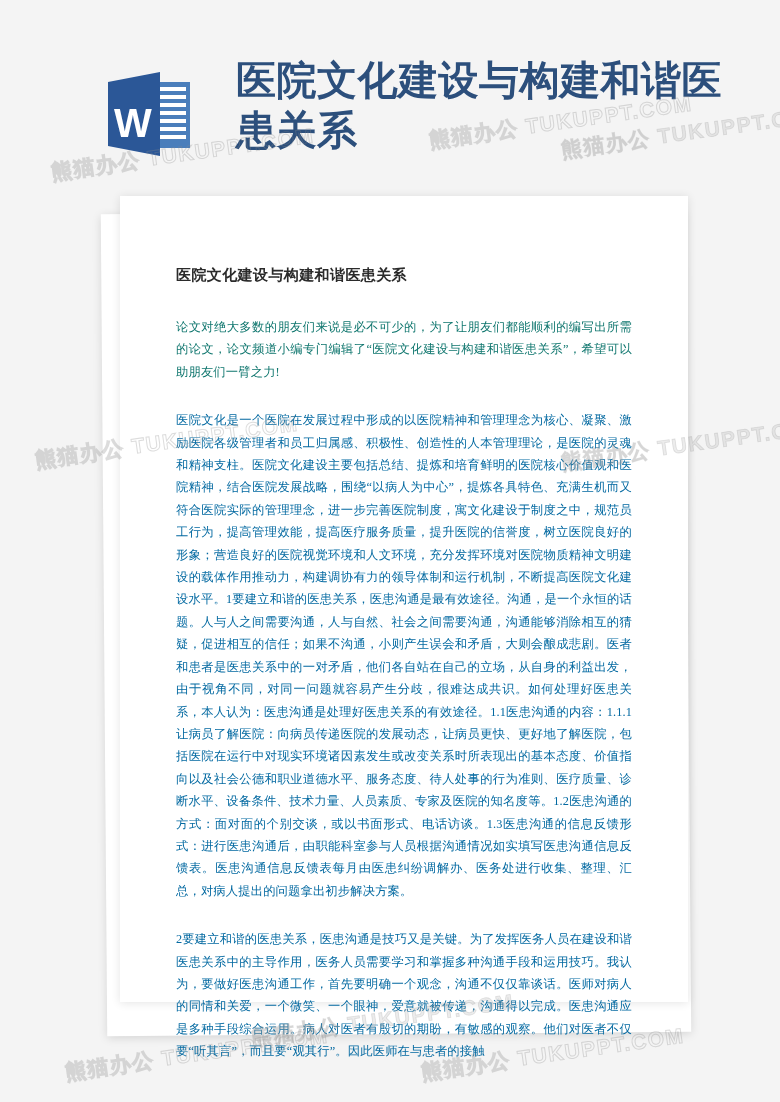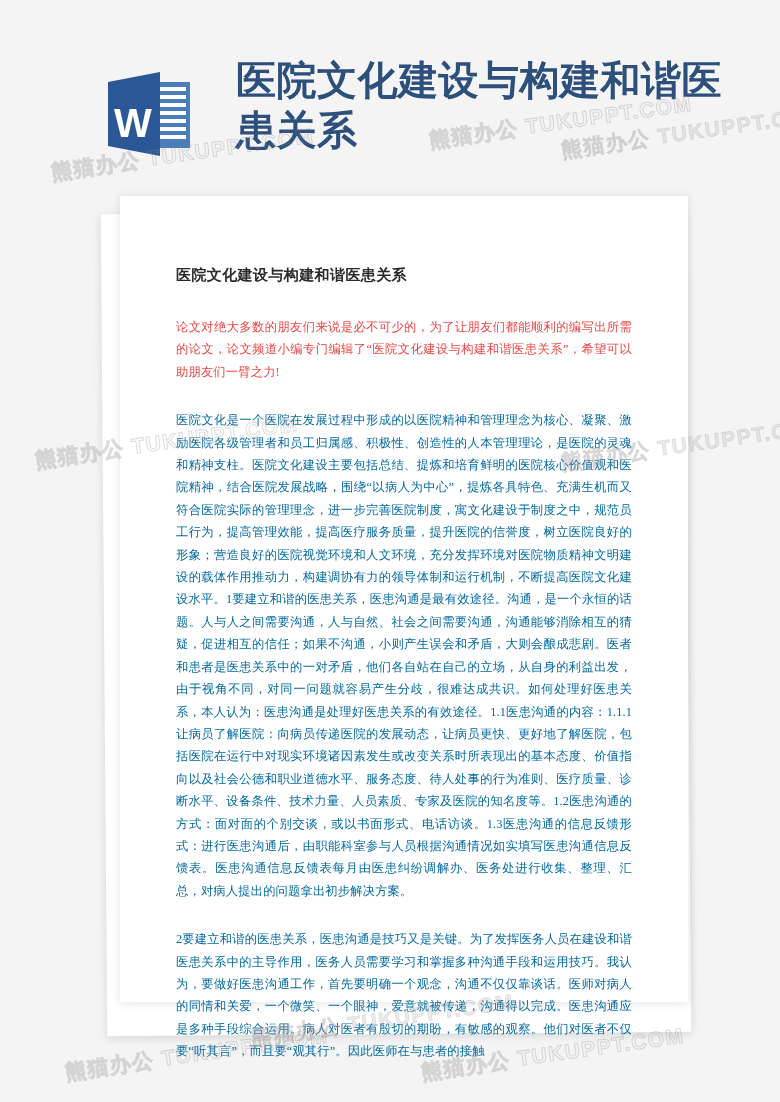--- a/index.html
+++ b/index.html
@@ -93,21 +93,21 @@
     line-height: 22px;
     color: #2b2b2b;
     margin: 0 0 30px 0;
     letter-spacing: 0.4px;
   }
 
   .doc-para {
     font-family: "Liberation Serif", "DejaVu Serif", serif;
     font-size: 12.3px;
     line-height: 22.4px;
-    color: #ef4444;
+    color: #0f766e;
     margin: 0 0 26px 0;
     text-align: justify;
     text-justify: inter-ideograph;
     letter-spacing: 0.15px;
   }
   .doc-para:last-child { margin-bottom: 16px; }
 
   .doc-para.dense {
     color: #0369a1;
   }

